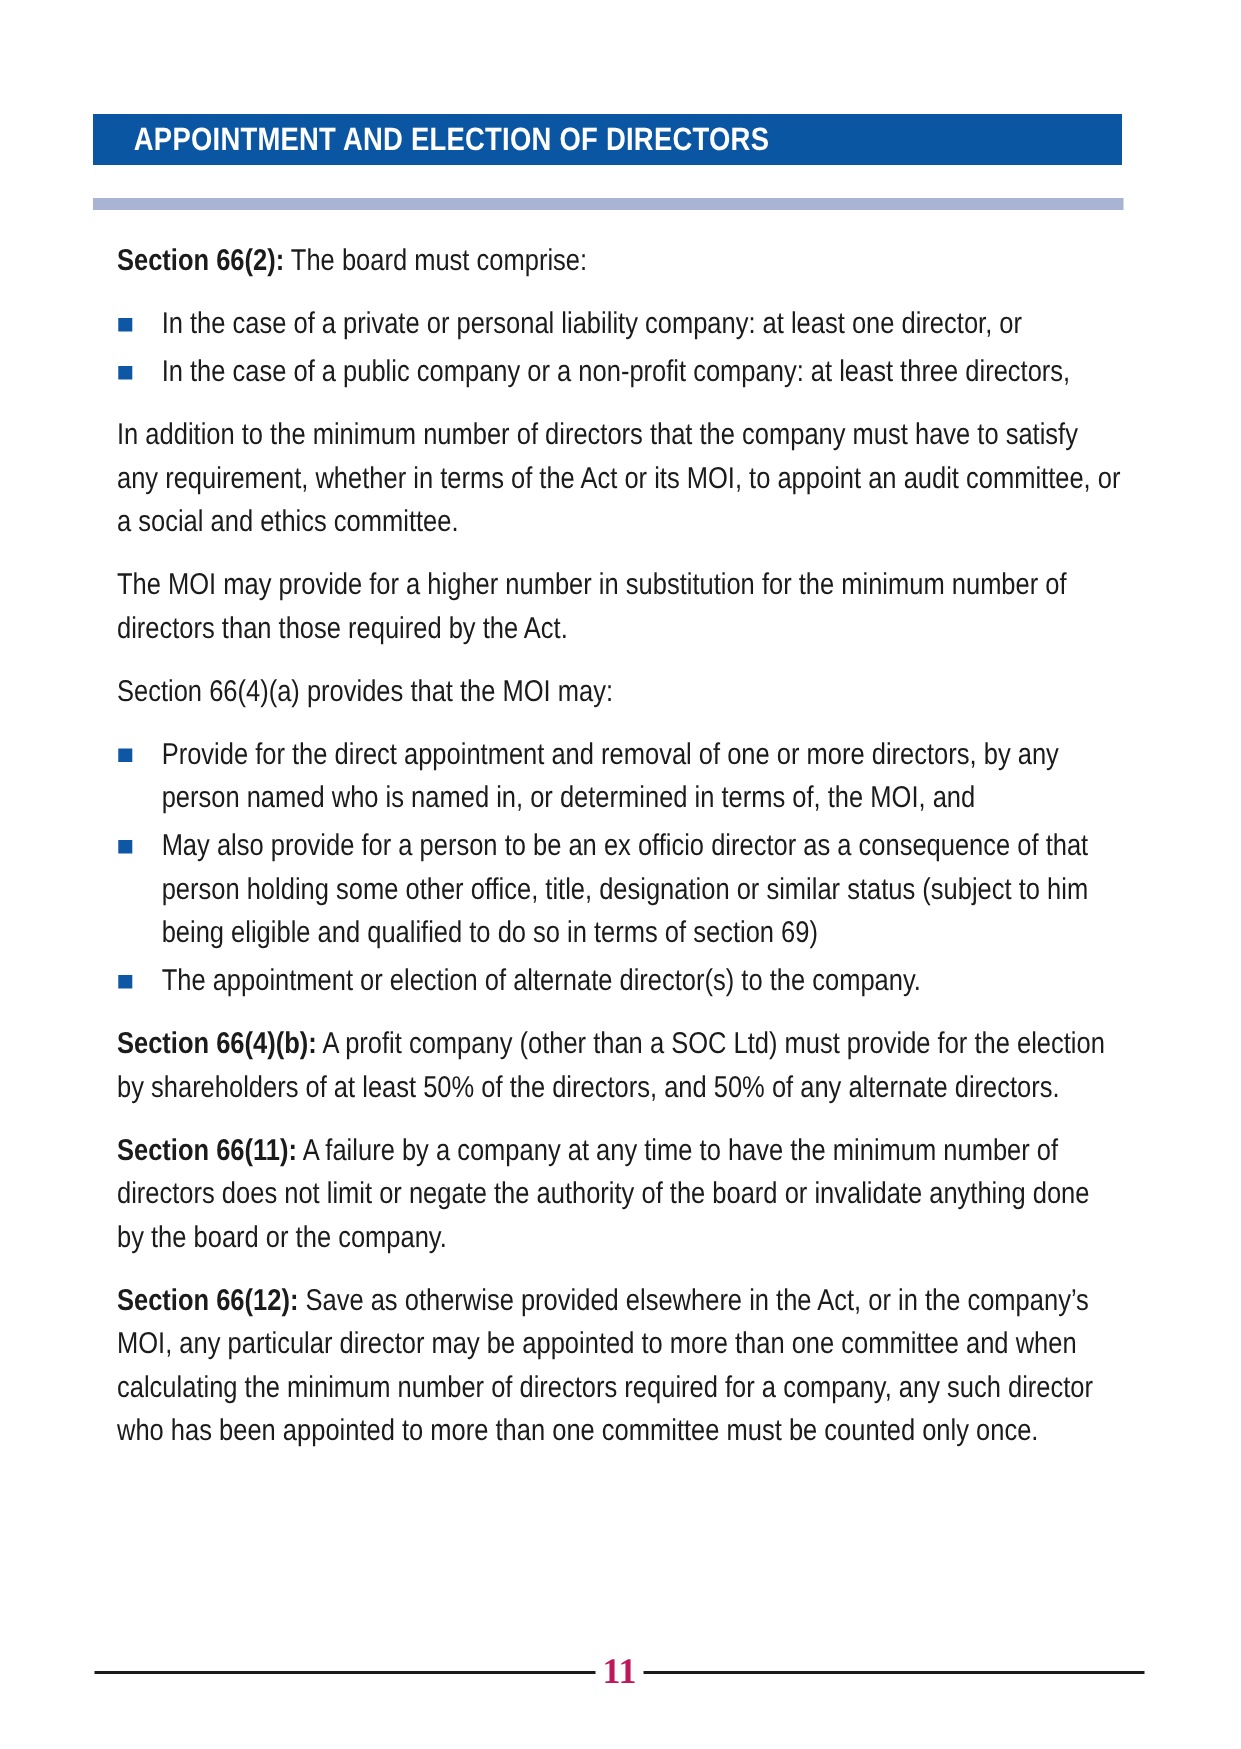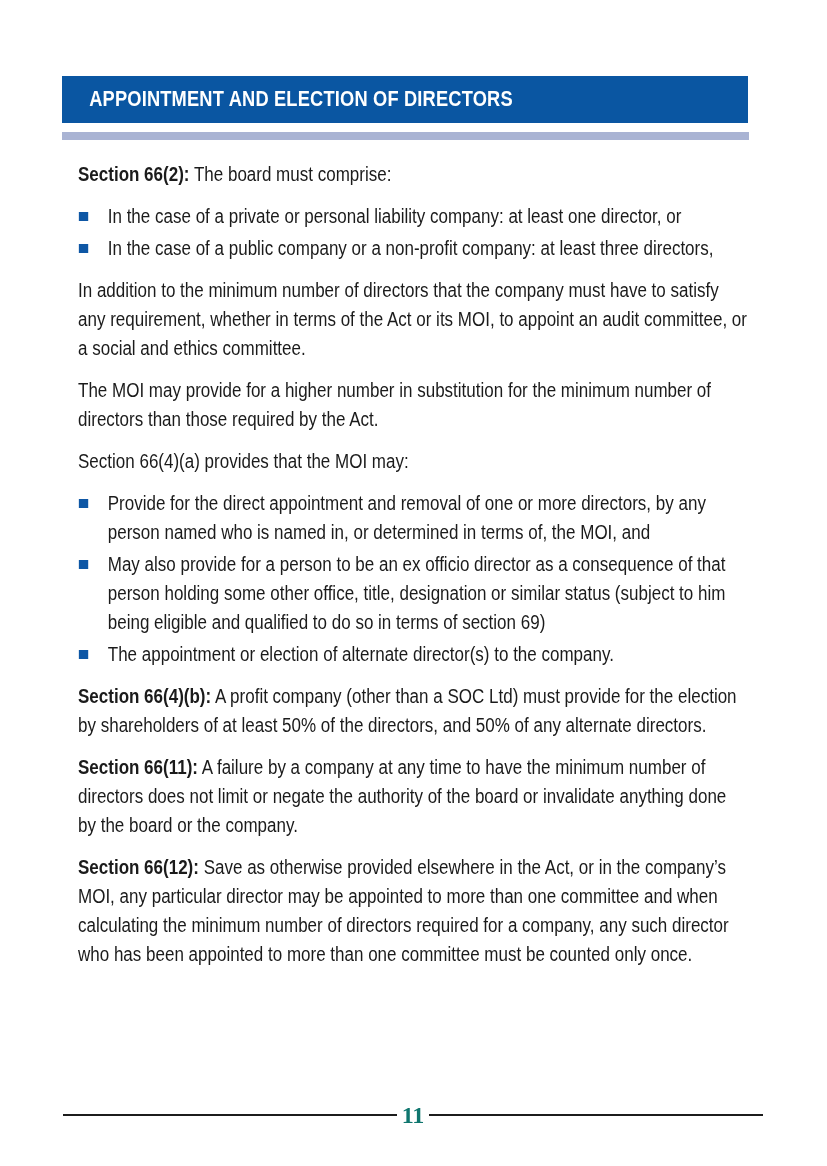--- a/index.html
+++ b/index.html
@@ -16,21 +16,21 @@
     font-family:"Liberation Sans", sans-serif;
     color:var(--text-color);
     position:relative;
     overflow:hidden;
   }
   .page{position:absolute;inset:0;}
 
   
   .banner{
     position:absolute;left:62px;top:76px;
-    width:686px;height:47px;
+    width:686px;height:34px;
     background:var(--banner-blue);
     display:flex;align-items:center;
   }
   .banner h1{
     margin:0;padding-left:32px;
     color:#ffffff;
     font-size:21.5px;font-weight:bold;
     white-space:nowrap;
     transform:scaleX(0.85);
     transform-origin:left center;
@@ -76,21 +76,21 @@
   .footer .rule{
     flex:1;height:0;
     border-top:2px solid #1c1c1c;
   }
   .footer .page-number{
     font-family:"Liberation Serif", serif;
     font-weight:bold;
     font-size:24px;
     padding:0 5px;
     line-height:1;
-    color:#0f766e;
+    color:#be185d;
   }
 </style>
 </head>
 <body>
 
 <div class="page">
 
   <header class="banner">
     <h1>APPOINTMENT AND ELECTION OF DIRECTORS</h1>
   </header>

